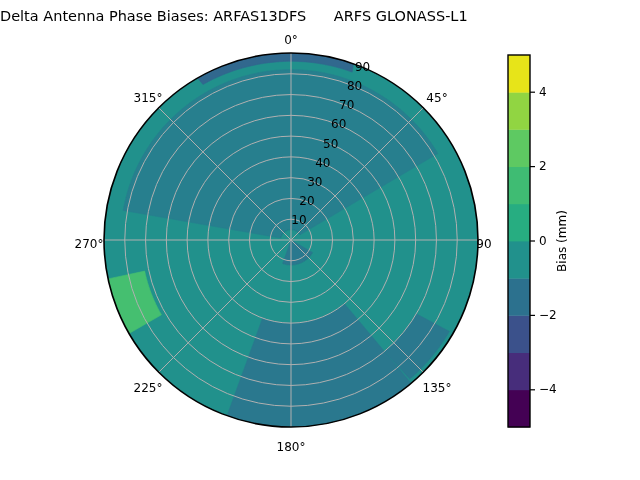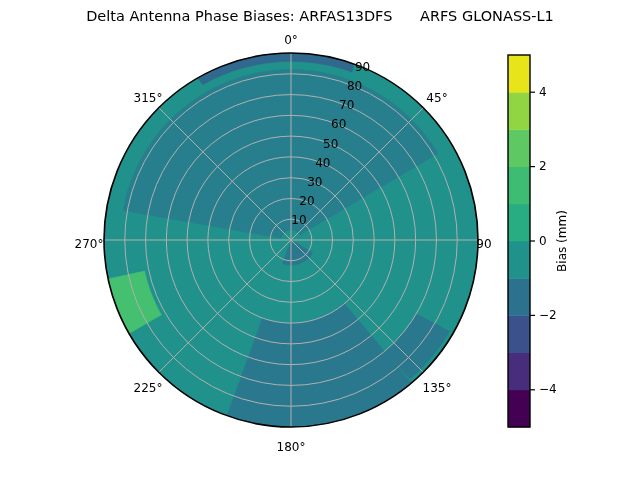--- a/index.html
+++ b/index.html
@@ -13,21 +13,21 @@
     height: 480px;
     background: #ffffff;
     font-family: "DejaVu Sans", "Liberation Sans", sans-serif;
     overflow: hidden;
   }
   #title {
     position: absolute;
     left: 0;
     top: 8px;
     width: 640px;
-    text-align: center;
+    text-align: left;
     font-size: 14.5px;
     color: #000000;
     white-space: pre;
   }
   #polar-svg {
     position: absolute;
     left: 0;
     top: 0;
   }
   .ang-label {

